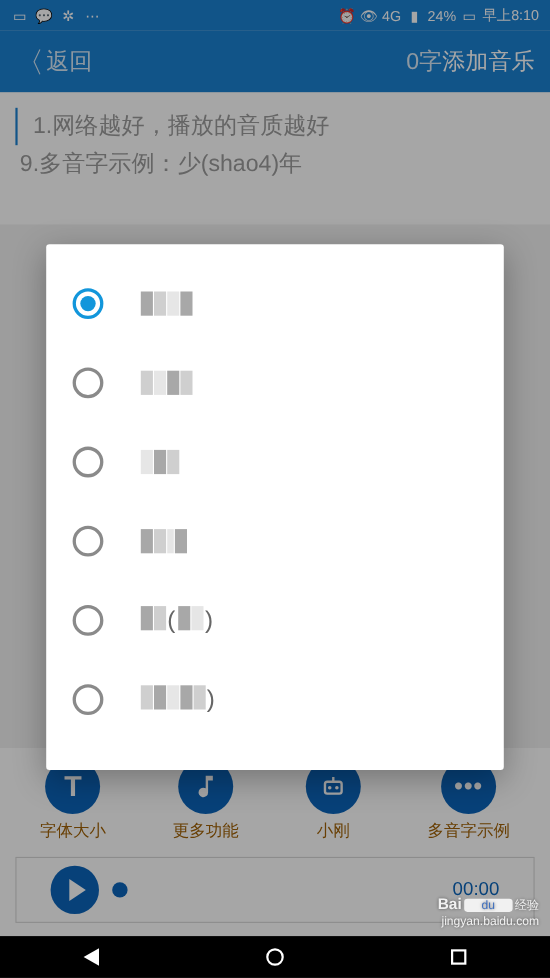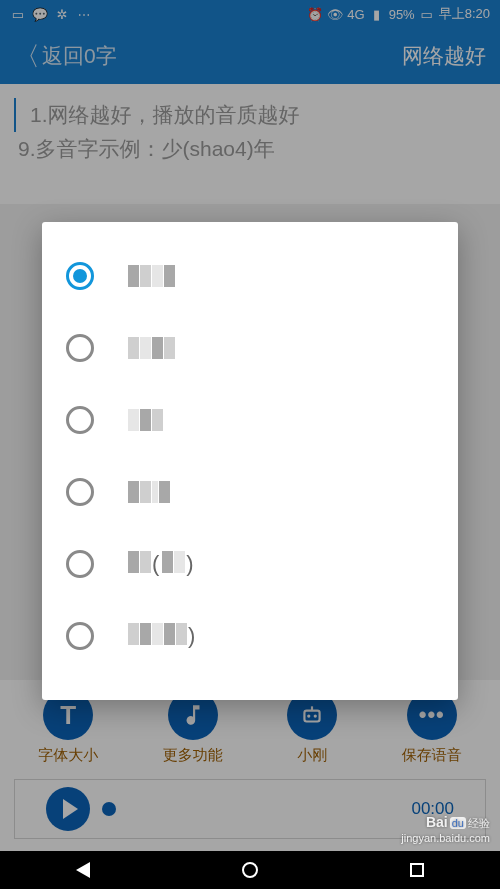--- a/index.html
+++ b/index.html
@@ -5,21 +5,21 @@
 *{margin:0;padding:0;box-sizing:border-box;font-family:-apple-system,"Helvetica Neue",Arial,sans-serif}
 body{width:500px;height:889px;background:#f2f2f2;position:relative;overflow:hidden}
 .status-bar{height:28px;background:#1b81d2;color:#fff;display:flex;align-items:center;padding:0 10px;font-size:13px}
 .status-left{display:flex;gap:6px;align-items:center}
 .status-right{margin-left:auto;display:flex;gap:4px;align-items:center}
 .status-right span{font-size:13px}
 .si{width:16px;height:16px;display:inline-flex;align-items:center;justify-content:center}
 .app-header{height:56px;background:#1b81d2;color:#fff;display:flex;align-items:center;padding:0 14px}
 .back-btn{display:flex;align-items:center;font-size:21px;color:#d8e9f6}
 .back-chevron{font-size:26px;margin-right:2px;font-weight:300}
-.header-title{flex:1;text-align:left;font-size:21px;color:#d8e9f6}
+.header-title{flex:1;text-align:right;font-size:21px;color:#d8e9f6}
 .save-btn{font-size:21px;color:#fff}
 .editor{background:#fff;margin:0;padding:14px 18px;min-height:120px}
 .editor-line{font-size:21px;color:#9b9b9b;line-height:1.6}
 .editor-line.first{border-left:2px solid #1b81d2;padding-left:14px;margin-left:-4px}
 .overlay{position:absolute;inset:0;background:rgba(0,0,0,0.35)}
 .modal{position:absolute;left:42px;top:222px;width:416px;background:#fff;border-radius:3px;padding:18px 0 28px;box-shadow:0 8px 30px rgba(0,0,0,.3)}
 .option{display:flex;align-items:center;height:72px;padding:0 24px}
 .radio{width:28px;height:28px;border-radius:50%;border:3px solid #8a8a8a;margin-right:34px;position:relative;flex-shrink:0}
 .radio.selected{border-color:#1296db}
 .radio.selected::after{content:"";position:absolute;inset:4px;background:#1296db;border-radius:50%}
@@ -53,33 +53,33 @@
     <span class="si">▭</span>
     <span class="si">💬</span>
     <span class="si">✲</span>
     <span class="si">⋯</span>
   </div>
   <div class="status-right">
     <span class="si">⏰</span>
     <span class="si">👁</span>
     <span>4G</span>
     <span class="si">▮</span>
-    <span>95%</span>
+    <span>24%</span>
     <span class="si">▭</span>
-    <span>早上8:20</span>
+    <span>早上8:10</span>
   </div>
 </div>
 
 <div class="app-header">
   <div class="back-btn">
     <span class="back-chevron">〈</span>
     <span>返回</span>
   </div>
   <div class="header-title">0字</div>
-  <div class="save-btn">网络越好</div>
+  <div class="save-btn">添加音乐</div>
 </div>
 
 <div class="editor">
   <div class="editor-line first">1.网络越好，播放的音质越好</div>
   <div class="editor-line">9.多音字示例：少(shao4)年</div>
 </div>
 
 <div class="bottom-panel">
   <div class="toolbar">
     <div class="tool">
@@ -100,21 +100,21 @@
             <rect x="5" y="8" width="14" height="10" rx="2" fill="none" stroke="#fff" stroke-width="2"></rect>
             <circle cx="9" cy="13" r="1.5" fill="#fff"></circle>
             <circle cx="15" cy="13" r="1.5" fill="#fff"></circle>
             <path d="M12 4v4" stroke="#fff" stroke-width="2"></path>
           </svg>
         </div>
       <div class="tool-label">小刚</div>
     </div>
     <div class="tool">
       <div class="tool-icon" style="font-size:22px;letter-spacing:1px">•••</div>
-      <div class="tool-label">保存语音</div>
+      <div class="tool-label">多音字示例</div>
     </div>
   </div>
   <div class="playbar">
     <div class="play-btn"></div>
     <div class="dot"></div>
     <div class="time">00:00</div>
   </div>
 </div>
 
 <div class="overlay"></div>
@@ -179,15 +179,15 @@
   </div>
 </div>
 
 <div class="navbar">
   <div class="nav-tri"></div>
   <div class="nav-circ"></div>
   <div class="nav-sq"></div>
 </div>
 
 <div class="watermark">
-  <div><b><span>Bai</span></b><span style="background:#fff;color:#2d66c3;border-radius:3px;padding:0 2px;margin:0 2px">du</span><span>经验</span></div>
+  <div><b><span>Bai</span></b><span style="background:#fff;color:#2d66c3;border-radius:3px;padding:0 16px;margin:0 2px">du</span><span>经验</span></div>
   <div>jingyan.baidu.com</div>
 </div>
 
 </body></html>

